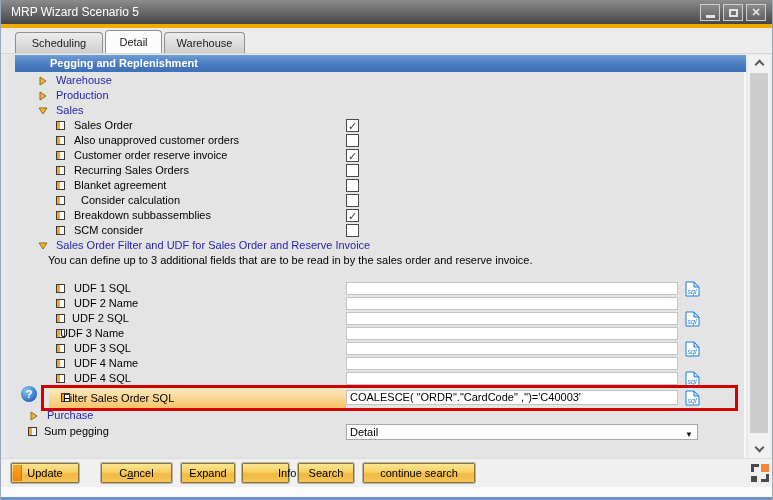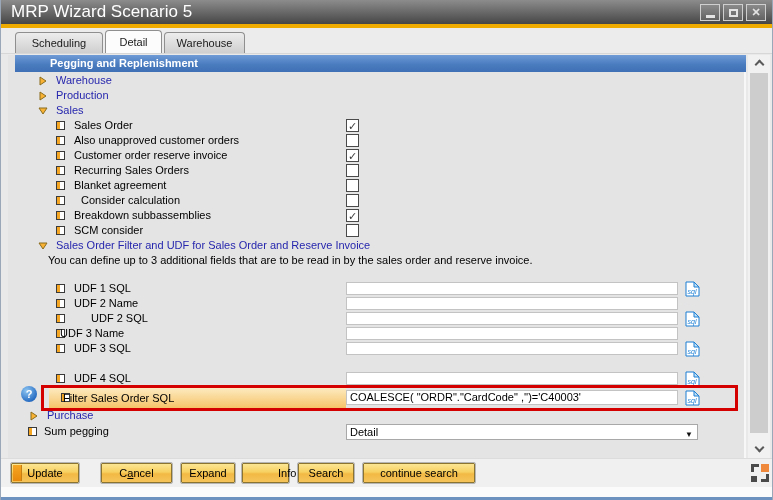--- a/index.html
+++ b/index.html
@@ -5,21 +5,21 @@
   * { margin:0; padding:0; box-sizing:border-box; }
   html,body { width:773px; height:500px; }
   body { font-family:"Liberation Sans", sans-serif; font-size:11px; color:#000; }
 
   .win { position:relative; width:773px; height:500px; background:#e9e9e9;
          border-left:1px solid #9aa7b8; border-right:1px solid #9aa7b8; overflow:hidden; }
 
   
   .titlebar { position:absolute; left:0; top:0; width:100%; height:24px;
               background:linear-gradient(#8c8c8c,#464646); display:flex; align-items:center; }
-  .title { color:#fff; font-size:17px; padding-left:10px; }
+  .title { color:#fff; font-size:12px; padding-left:10px; }
   .winbtns { position:absolute; right:6px; top:4px; display:flex; gap:3px; }
   .wbtn { width:20px; height:17px; border:1px solid #cfcfcf; background:rgba(255,255,255,0.10);
           display:flex; align-items:center; justify-content:center; cursor:default; }
   .glyph-min { width:9px; height:0; border-bottom:3px solid #e3e3e3; margin-top:8px; }
   .glyph-max { width:9px; height:8px; border:2px solid #e3e3e3; }
   .glyph-close { color:#e3e3e3; font-size:11px; font-weight:bold; line-height:1; }
 
   .accent { position:absolute; left:0; top:24px; width:100%; height:4px; background:#f0ab00; }
 
   
@@ -233,21 +233,21 @@
           <text x="7" y="13" font-size="7" font-style="italic" fill="#1d7fd4" text-anchor="middle">sql</text>
         </svg>
     </div>
     <div class="row" style="top:241px">
       <span class="leaf" style="left:48px"></span>
       <span class="lbl" style="left:66px">UDF 2 Name</span>
       <span class="field"></span>
     </div>
     <div class="row" style="top:256px">
       <span class="leaf" style="left:48px"></span>
-      <span class="lbl" style="left:83px">UDF 2 SQL</span>
+      <span class="lbl" style="left:64px">UDF 2 SQL</span>
       <span class="field"></span>
       <svg class="sqlico" viewBox="0 0 15 16">
           <path d="M1 1 h8 l5 5 v9 h-13 z" fill="#fff" stroke="#1d7fd4"></path>
           <path d="M9 1 l5 5 h-5 z" fill="#bfe0f7" stroke="#1d7fd4"></path>
           <text x="7" y="13" font-size="7" font-style="italic" fill="#1d7fd4" text-anchor="middle">sql</text>
         </svg>
     </div>
     <div class="row" style="top:271px">
       <span class="leaf" style="left:48px"></span>
       <span class="lbl" style="left:52px">UDF 3 Name</span>
@@ -255,20 +255,25 @@
     </div>
     <div class="row" style="top:286px">
       <span class="leaf" style="left:48px"></span>
       <span class="lbl" style="left:66px">UDF 3 SQL</span>
       <span class="field"></span>
       <svg class="sqlico" viewBox="0 0 15 16">
           <path d="M1 1 h8 l5 5 v9 h-13 z" fill="#fff" stroke="#1d7fd4"></path>
           <path d="M9 1 l5 5 h-5 z" fill="#bfe0f7" stroke="#1d7fd4"></path>
           <text x="7" y="13" font-size="7" font-style="italic" fill="#1d7fd4" text-anchor="middle">sql</text>
         </svg>
+    </div>
+    <div class="row" style="top:301px">
+      <span class="leaf" style="left:48px"></span>
+      <span class="lbl" style="left:66px">UDF 4 Name</span>
+      <span class="field"></span>
     </div>
     <div class="row" style="top:316px">
       <span class="leaf" style="left:48px"></span>
       <span class="lbl" style="left:66px">UDF 4 SQL</span>
       <span class="field"></span>
       <svg class="sqlico" viewBox="0 0 15 16">
           <path d="M1 1 h8 l5 5 v9 h-13 z" fill="#fff" stroke="#1d7fd4"></path>
           <path d="M9 1 l5 5 h-5 z" fill="#bfe0f7" stroke="#1d7fd4"></path>
           <text x="7" y="13" font-size="7" font-style="italic" fill="#1d7fd4" text-anchor="middle">sql</text>
         </svg>

